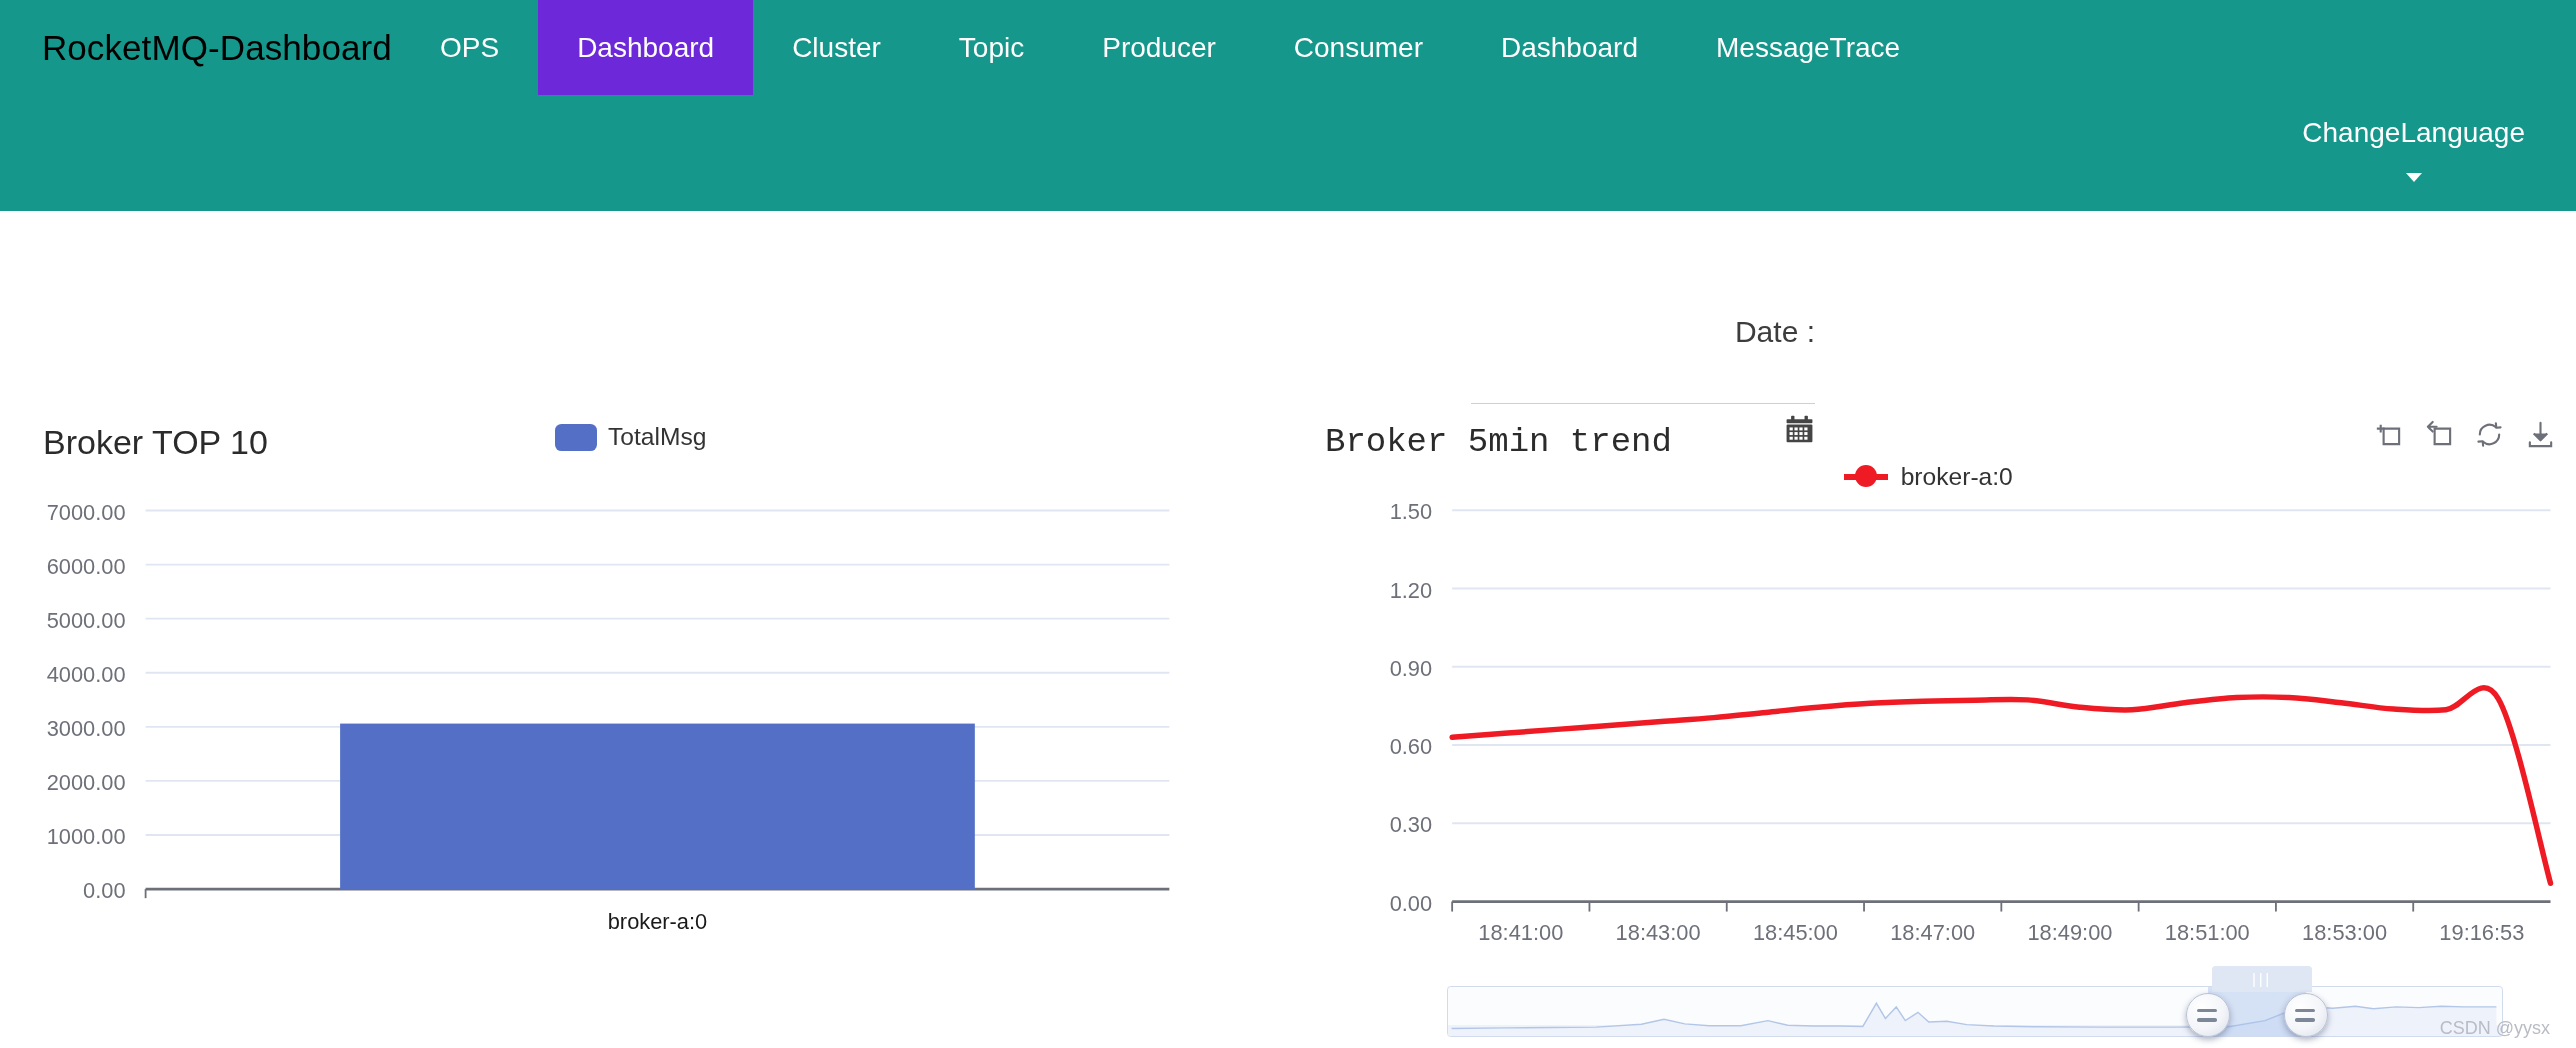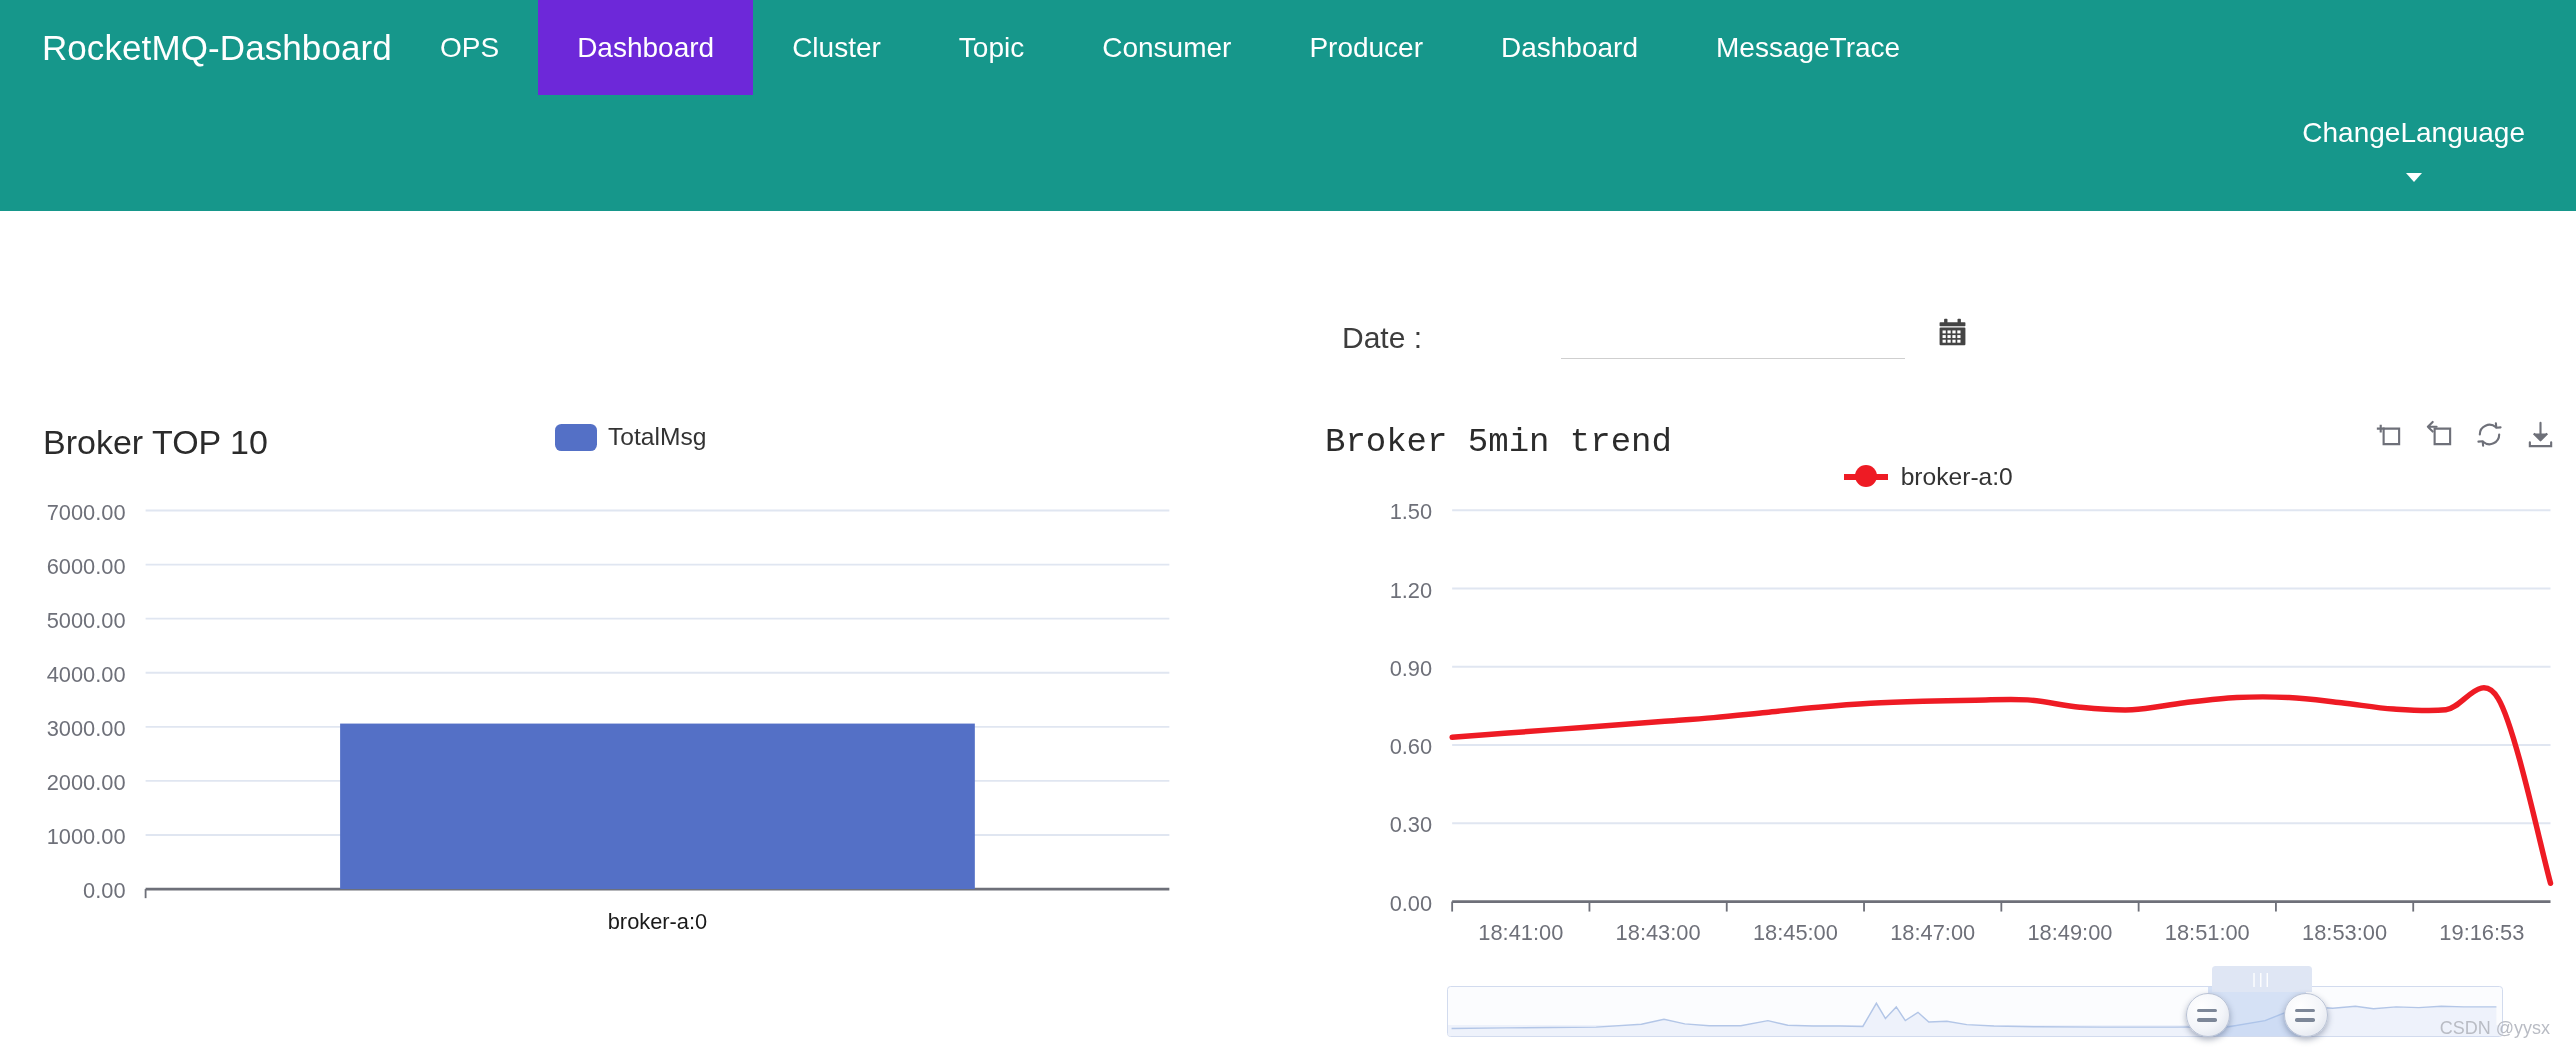--- a/index.html
+++ b/index.html
@@ -19,21 +19,21 @@
     width: 2576px;
     height: 211px;
     background: #16978B;
   }
   .nav-brand {
     position: absolute;
     left: 25.5px; top: 0;
     height: 95px;
     line-height: 95px;
     padding: 0 16.4px;
-    color: #ffffff;
+    color: #000000;
     font-size: 35px;
     letter-spacing: 0.1px;
     white-space: nowrap;
     cursor: pointer;
   }
   .nav-items {
     position: absolute;
     left: 401px; top: 0;
     height: 95px;
     display: flex;
@@ -72,20 +72,21 @@
     display: inline-block;
   }
 
   
   .date-filter {
     position: absolute;
     left: 1342px; top: 317px;
     display: flex;
     align-items: flex-end;
     gap: 10px;
+    flex-direction: column;
   }
   .date-label {
     font-size: 30px;
     color: #3d3d3d;
     line-height: 1;
     padding-bottom: 6.4px;
     white-space: nowrap;
   }
   .date-input {
     width: 344px;
@@ -237,22 +238,22 @@
 <body>
 
 <div class="navbar">
   <div class="nav-brand">RocketMQ-Dashboard</div>
 
   <nav class="nav-items">
     <a class="nav-item">OPS</a>
     <a class="nav-item active">Dashboard</a>
     <a class="nav-item">Cluster</a>
     <a class="nav-item">Topic</a>
+    <a class="nav-item">Producer</a>
     <a class="nav-item">Consumer</a>
-    <a class="nav-item">Producer</a>
     <a class="nav-item">Dashboard</a>
     <a class="nav-item">MessageTrace</a>
   </nav>
 
   <div class="nav-lang">
     <span>ChangeLanguage</span>
     <span class="caret"></span>
   </div>
 </div>
 

